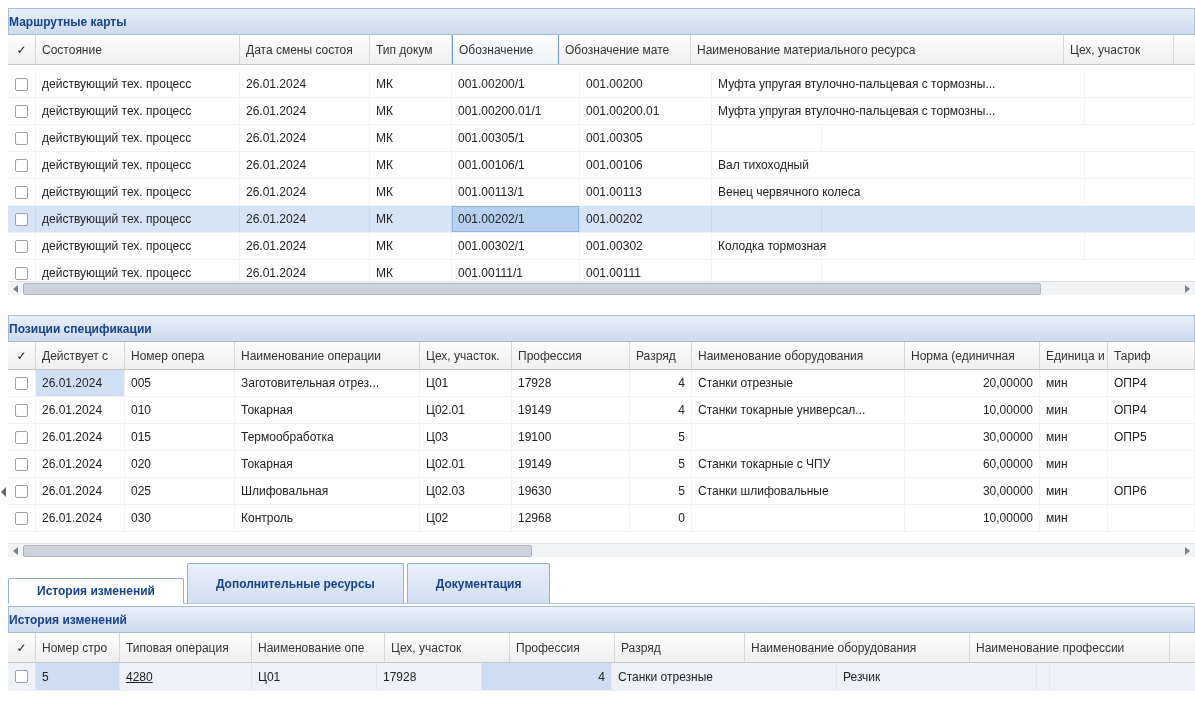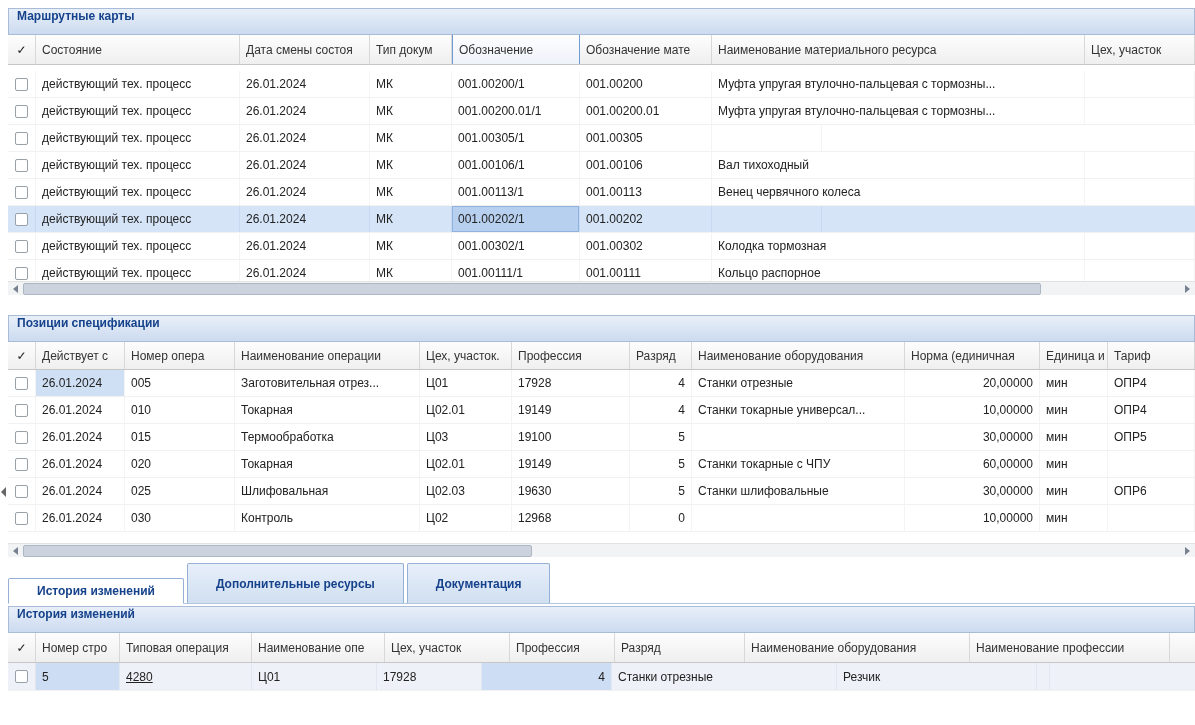--- a/index.html
+++ b/index.html
@@ -10,22 +10,22 @@
     font-family: "Liberation Sans", sans-serif;
     font-size: 12px;
     color: #1e1e1e;
     overflow: hidden;
   }
   .panel { position: absolute; left: 8px; right: 0; }
   .panel-header {
     height: 27px;
     background: linear-gradient(#e8eff9, #ccdbf0);
     border: 1px solid #a8bcd8;
-    display: flex; 
-    padding-left: 8px;
+    display: flex; align-items: center;
+    padding-left: 0;
     font-weight: bold; color: #15428b;
   }
   
   .g-head {
     display: flex;
     background: linear-gradient(#fdfdfd, #efefef);
     border-bottom: 1px solid #c6c6c6;
   }
   .g-hcell {
     flex: none;
@@ -119,21 +119,21 @@
 <section class="panel" style="top:8px;">
   <div class="panel-header">
     <span>Маршрутные карты</span>
   </div>
   <div id="routes-grid">
       <div class="g-head" style="height: 30px;">
         <div class="g-hcell g-checkhead" style="width: 28px;">✓</div>
         <div class="g-hcell" style="width: 204px;">Состояние</div>
         <div class="g-hcell" style="width: 130px;">Дата смены состоя</div>
         <div class="g-hcell" style="width: 82px;">Тип докум</div>
-        <div class="g-hcell col-focus" style="width: 128px;">Обозначение</div>
+        <div class="g-hcell col-focus" style="width: 107px;">Обозначение</div>
         <div class="g-hcell" style="width: 132px;">Обозначение мате</div>
         <div class="g-hcell" style="width: 373px;">Наименование материального ресурса</div>
         <div class="g-hcell" style="width: 110px;">Цех, участок</div>
         <div class="g-hcell g-fill"></div>
       </div>
       <div class="g-gap" style="height: 6px;"></div>
       <div class="g-body" style="height: 210px;">
         <div class="g-row" style="height: 27px;">
           <div class="g-cell g-checkcell" style="width: 28px;">
             <span class="checkbox"></span>
@@ -218,21 +218,20 @@
         </div>
         <div class="g-row" style="height: 27px;">
           <div class="g-cell g-checkcell" style="width: 28px;">
             <span class="checkbox"></span>
           </div>
           <div class="g-cell" style="width: 204px;">действующий тех. процесс</div>
           <div class="g-cell" style="width: 130px;">26.01.2024</div>
           <div class="g-cell" style="width: 82px;">МК</div>
           <div class="g-cell" style="width: 128px;">001.00111/1</div>
           <div class="g-cell" style="width: 132px;">001.00111</div>
-          <div class="g-cell" style="width: 373px;">Кольцо распорное</div>
           <div class="g-cell" style="width: 110px;"></div>
         </div>
       </div>
     </div>
   <div class="hscroll">
     <div class="sb-btn">
         <span class="arr-l"></span>
       </div>
     <div class="sb-track">
       <div class="sb-thumb" style="left:0; width:88%;"></div>

